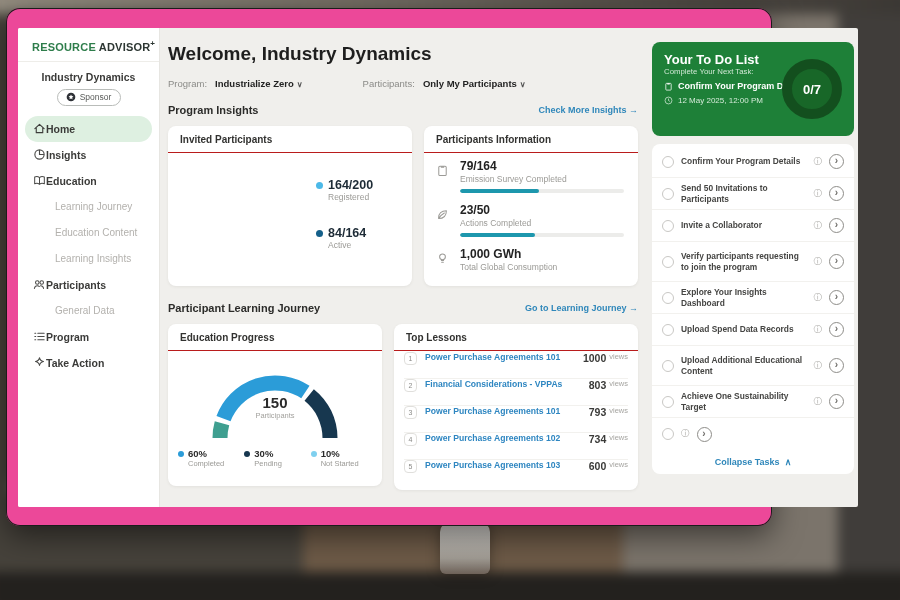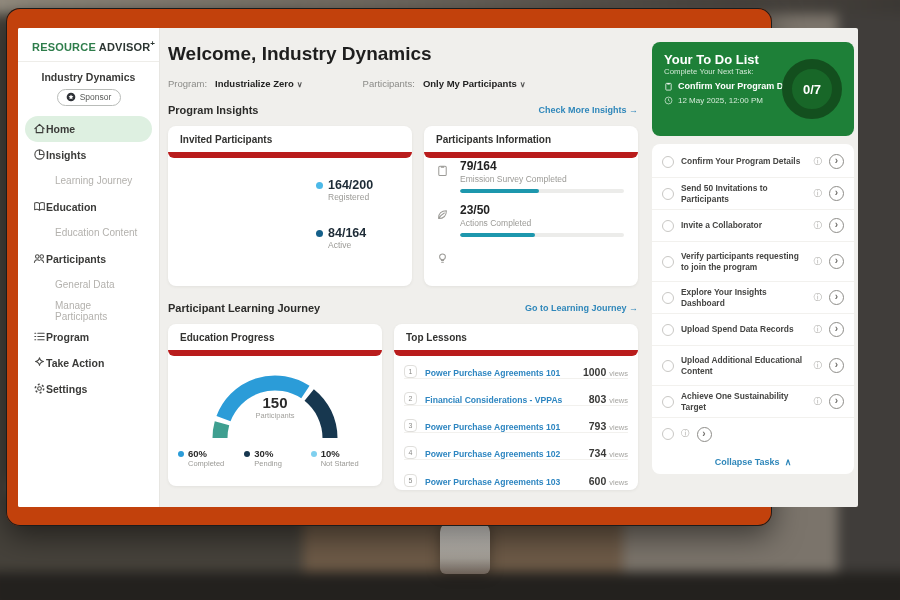--- a/index.html
+++ b/index.html
@@ -15,21 +15,21 @@
   .bg-far-right { left:850px; top:0; width:74px; height:624px; background:#403d3a; }
   .bg-top-strip { left:0; top:0; width:924px; height:26px;
     background:linear-gradient(90deg,#948d80,#6f6960 45%,#4e4943 75%,#3a3733); }
   .bg-bottom-strip { left:0; top:584px; width:924px; height:40px; background:#23211e; }
   .bg-line { left:32px; top:445px; width:4px; height:62px; background:#cfc6b2; transform:rotate(20deg); opacity:.7; }
 
   .stand { position:absolute; left:440px; top:522px; width:50px; height:52px;
     background:linear-gradient(#dcdad6,#a19c94 70%,#6d6158); border-radius:10px 10px 6px 6px;
     box-shadow:0 0 14px rgba(0,0,0,.35); }
 
-  .monitor { position:absolute; left:6px; top:8px; width:766px; height:518px; background:#c2410c;
+  .monitor { position:absolute; left:6px; top:8px; width:766px; height:518px; background:#ec4899;
     border-radius:14px; box-shadow:0 10px 30px rgba(0,0,0,.5), inset 0 0 0 1px #1c1c1c; }
   .screen { position:absolute; left:12px; top:20px; width:840px; height:479px; background:#f0efec;
     overflow:hidden; border-radius:2px; }
 
   
   .sidebar { position:absolute; left:0; top:0; width:142px; height:479px; background:#ffffff;
     border-right:1px solid #e7e6e2; }
   .logo { padding:11px 0 8px 14px; font-size:11px; font-weight:bold; letter-spacing:.2px;
     border-bottom:1px solid #eeede9; }
   .logo .g { color:#2e7d4b; } .logo .d { color:#2c3632; } .logo sup { font-size:8px; }
@@ -48,21 +48,21 @@
   .main { position:absolute; left:142px; top:0; width:488px; height:479px; }
   .welcome { position:absolute; left:8px; top:15px; font-size:19px; font-weight:bold; color:#1e1e1e; }
   .filters { position:absolute; left:8px; top:50px; font-size:9.5px; color:#8b8b88; display:flex; gap:8px; align-items:center; }
   .filters .val { color:#232323; font-weight:bold; cursor:pointer; }
   .filters .chev { color:#555; font-size:8px; margin-left:3px; }
   .filters .grp2 { margin-left:52px; }
   .sec-row { position:absolute; left:8px; right:10px; display:flex; justify-content:space-between; align-items:center; }
   .sec-title { font-size:11px; font-weight:bold; color:#2c2c2a; }
   .sec-link { font-size:9px; font-weight:bold; color:#2f87ba; cursor:pointer; }
   .card { position:absolute; background:#fff; border-radius:8px; box-shadow:0 1px 3px rgba(80,80,70,.08); }
-  .card-title { font-size:10px; font-weight:bold; color:#323230; padding:8px 12px 7px; border-bottom:6px solid #b91c1c;border-radius:6px; }
+  .card-title { font-size:10px; font-weight:bold; color:#323230; padding:8px 12px 7px; border-bottom:1px solid #b91c1c; }
 
   
   .donut-wrap { position:absolute; left:8px; top:30px; }
   .donut-center { position:absolute; left:0; top:0; width:126px; height:126px; display:flex;
     flex-direction:column; align-items:center; justify-content:center; text-align:center; }
   .donut-center .v { font-size:12px; font-weight:bold; color:#20303b; }
   .donut-center .l { font-size:6.5px; color:#9b9a96; line-height:1.25; }
   .dleg { position:absolute; left:148px; width:92px; }
   .dleg .row1 { display:flex; align-items:center; gap:5px; }
   .dot { width:7px; height:7px; border-radius:50%; flex:none; }
@@ -84,21 +84,21 @@
   .gauge-center { position:absolute; left:0; top:38px; width:170px; text-align:center; }
   .gauge-center .v { font-size:15px; font-weight:bold; color:#2b2b2b; }
   .gauge-center .l { font-size:7.5px; color:#a3a29e; }
   .eleg { position:absolute; left:10px; right:6px; top:124px; display:flex; justify-content:space-between; }
   .eleg .item { width:33%; }
   .eleg .row1 { display:flex; align-items:center; gap:4px; }
   .eleg .v { font-size:9.5px; font-weight:bold; color:#2b2b2b; }
   .eleg .l { font-size:7.5px; color:#9b9a96; margin-left:10px; }
 
   
-  .lesson { position:absolute; left:10px; right:10px; height:27px; display:flex; align-items:flex-end;
+  .lesson { position:absolute; left:10px; right:10px; height:27px; display:flex; align-items:flex-start;
     border-bottom:1px solid #f2f1ee; }
   .lesson:last-of-type { border-bottom:none; }
   .rank { width:13px; height:13px; border:1px solid #e0dfdc; border-radius:4px; font-size:7px;
     color:#8b8b88; display:flex; align-items:center; justify-content:center; flex:none; }
   .ltitle { flex:1; margin-left:8px; font-size:8.6px; font-weight:bold; color:#2e86c1; cursor:pointer;
     white-space:nowrap; overflow:hidden; }
   .views { font-size:10.5px; font-weight:bold; color:#3a3a38; }
   .views-l { font-size:7.5px; color:#a5a4a0; margin-left:3px; }
 
   
@@ -173,74 +173,65 @@
           </div>
           <div class="nav-item">
             <span class="nav-icon">
                 <svg viewBox="0 0 14 14">
                   <circle cx="7" cy="7" r="5" fill="none" stroke="#4a4a48" stroke-width="1.2"></circle>
                   <path d="M7 2.2V7h4.8" fill="none" stroke="#4a4a48" stroke-width="1.2"></path>
                 </svg>
               </span>
             <span>Insights</span>
           </div>
+          <div class="nav-item">
+            <span class="nav-icon">
+                <svg viewBox="0 0 14 14">
+                  <path d="M1.8 3.2C3.6 2.4 5.6 2.6 7 3.8c1.4-1.2 3.4-1.4 5.2-.6v7.4C10.4 9.8 8.4 10 7 11.2 5.6 10 3.6 9.8 1.8 10.6ZM7 3.8v7.4" fill="none" stroke="#4a4a48" stroke-width="1.1" stroke-linejoin="round"></path>
+                </svg>
+              </span>
+            <span>Education</span>
+          </div>
           <div class="nav-item sub">
               <span>Learning Journey</span>
             </div>
-          <div class="nav-item">
-            <span class="nav-icon">
-                <svg viewBox="0 0 14 14">
-                  <path d="M1.8 3.2C3.6 2.4 5.6 2.6 7 3.8c1.4-1.2 3.4-1.4 5.2-.6v7.4C10.4 9.8 8.4 10 7 11.2 5.6 10 3.6 9.8 1.8 10.6ZM7 3.8v7.4" fill="none" stroke="#4a4a48" stroke-width="1.1" stroke-linejoin="round"></path>
-                </svg>
-              </span>
-            <span>Education</span>
-          </div>
           <div class="nav-item sub">
               <span>Education Content</span>
+            </div>
+          <div class="nav-item sub">
+              <span>Learning Insights</span>
             </div>
           <div class="nav-item">
             <span class="nav-icon">
                 <svg viewBox="0 0 14 14">
                   <circle cx="4.6" cy="4.8" r="1.9" fill="none" stroke="#4a4a48" stroke-width="1.1"></circle>
                   <circle cx="9.4" cy="4.8" r="1.9" fill="none" stroke="#4a4a48" stroke-width="1.1"></circle>
                   <path d="M1.5 11.3c.4-2.2 1.8-3 3.1-3 1 0 1.8.4 2.3.9m1.2-.9c1.3 0 2.9.8 3.3 3" fill="none" stroke="#4a4a48" stroke-width="1.1" stroke-linecap="round"></path>
                 </svg>
               </span>
             <span>Participants</span>
           </div>
           <div class="nav-item sub">
               <span>General Data</span>
             </div>
-          <div class="nav-item sub">
-              <span>Manage Participants</span>
-            </div>
           <div class="nav-item">
             <span class="nav-icon">
                 <svg viewBox="0 0 14 14">
                   <path d="M2 3.5h.9M2 7h.9M2 10.5h.9M5.2 3.5H12M5.2 7H12M5.2 10.5H12" stroke="#4a4a48" stroke-width="1.2" stroke-linecap="round"></path>
                 </svg>
               </span>
             <span>Program</span>
           </div>
           <div class="nav-item">
             <span class="nav-icon">
                 <svg viewBox="0 0 14 14">
                   <path d="M7 1.8C7.4 4.1 9 5.6 11.3 6 9 6.4 7.4 7.9 7 10.2 6.6 7.9 5 6.4 2.7 6 5 5.6 6.6 4.1 7 1.8Z" fill="none" stroke="#4a4a48" stroke-width="1.1" stroke-linejoin="round"></path>
                 </svg>
               </span>
             <span>Take Action</span>
-          </div>
-          <div class="nav-item">
-            <span class="nav-icon">
-                <svg viewBox="0 0 14 14">
-                  <circle cx="7" cy="7" r="2" fill="none" stroke="#4a4a48" stroke-width="1.1"></circle>
-                  <circle cx="7" cy="7" r="4.5" fill="none" stroke="#4a4a48" stroke-width="1.7" stroke-dasharray="2.1 2.6"></circle>
-                </svg>
-              </span>
-            <span>Settings</span>
           </div>
         </nav>
       </aside>
 
       <main class="main">
         <h1 class="welcome">Welcome, Industry Dynamics</h1>
 
         <div class="filters">
           <span>Program:</span>
           <span class="val"><span>Industrialize Zero</span><span class="chev">∨</span></span>
@@ -296,20 +287,24 @@
               <div class="pi-track">
                   <div class="pi-fill" style="width: 46%;"></div>
                 </div>
             </div>
           </div>
           <div class="pi-row" style="top:121px;">
             <span class="pi-ic"><svg viewBox="0 0 14 14">
                   <circle cx="7" cy="5.2" r="3.1" fill="none" stroke="#9b9a96" stroke-width="1.1"></circle>
                   <path d="M5.8 9.2h2.4M6.1 11h1.8" stroke="#9b9a96" stroke-width="1.1" stroke-linecap="round"></path>
                 </svg></span>
+            <div class="pi-body">
+              <div class="pi-v">1,000 GWh</div>
+              <div class="pi-l">Total Global Consumption</div>
+            </div>
           </div>
         </div>
 
         <div class="sec-row" style="top:274px;">
           <span class="sec-title">Participant Learning Journey</span>
           <span class="sec-link"><span>Go to Learning Journey</span> <span>→</span></span>
         </div>
 
         <div class="card" style="left:8px; top:296px; width:214px; height:162px;">
           <div class="card-title">Education Progress</div>

